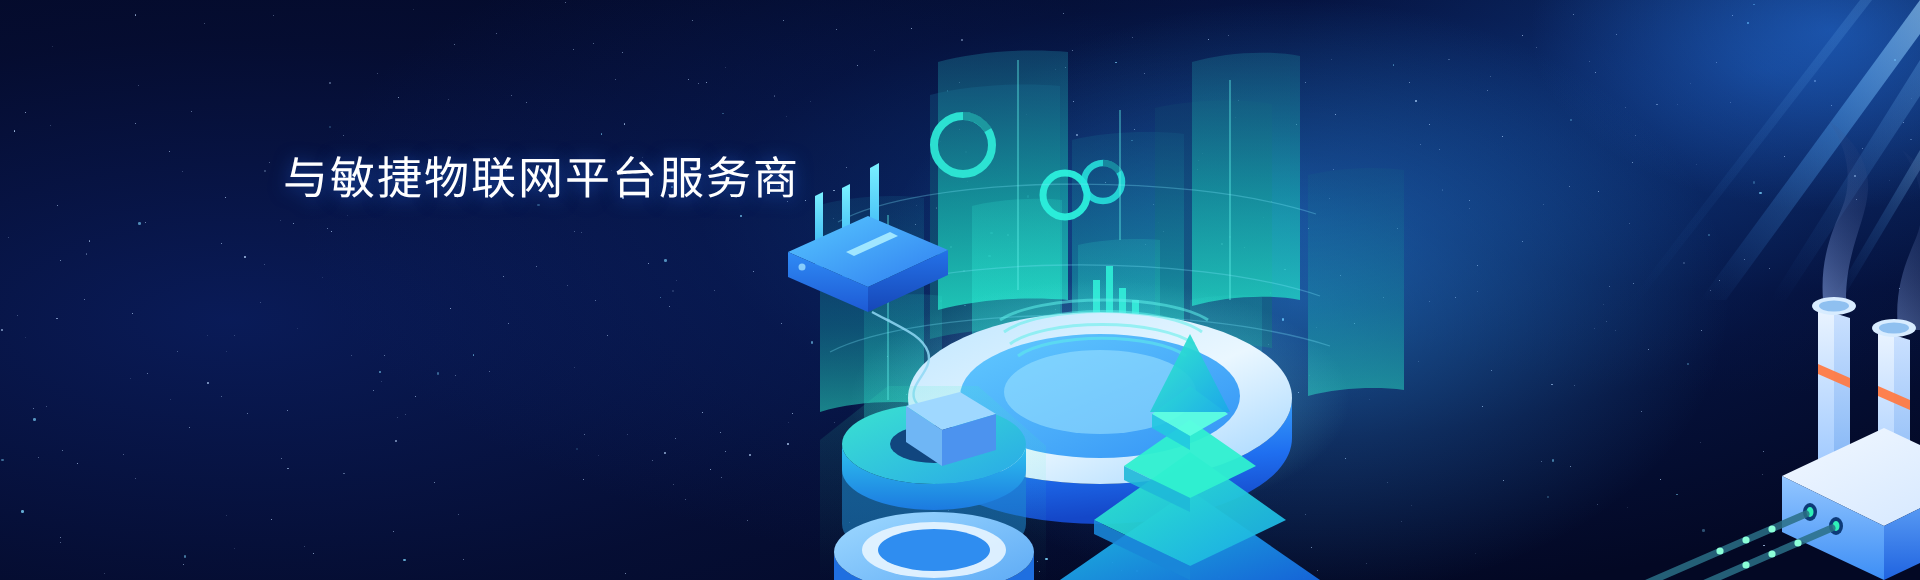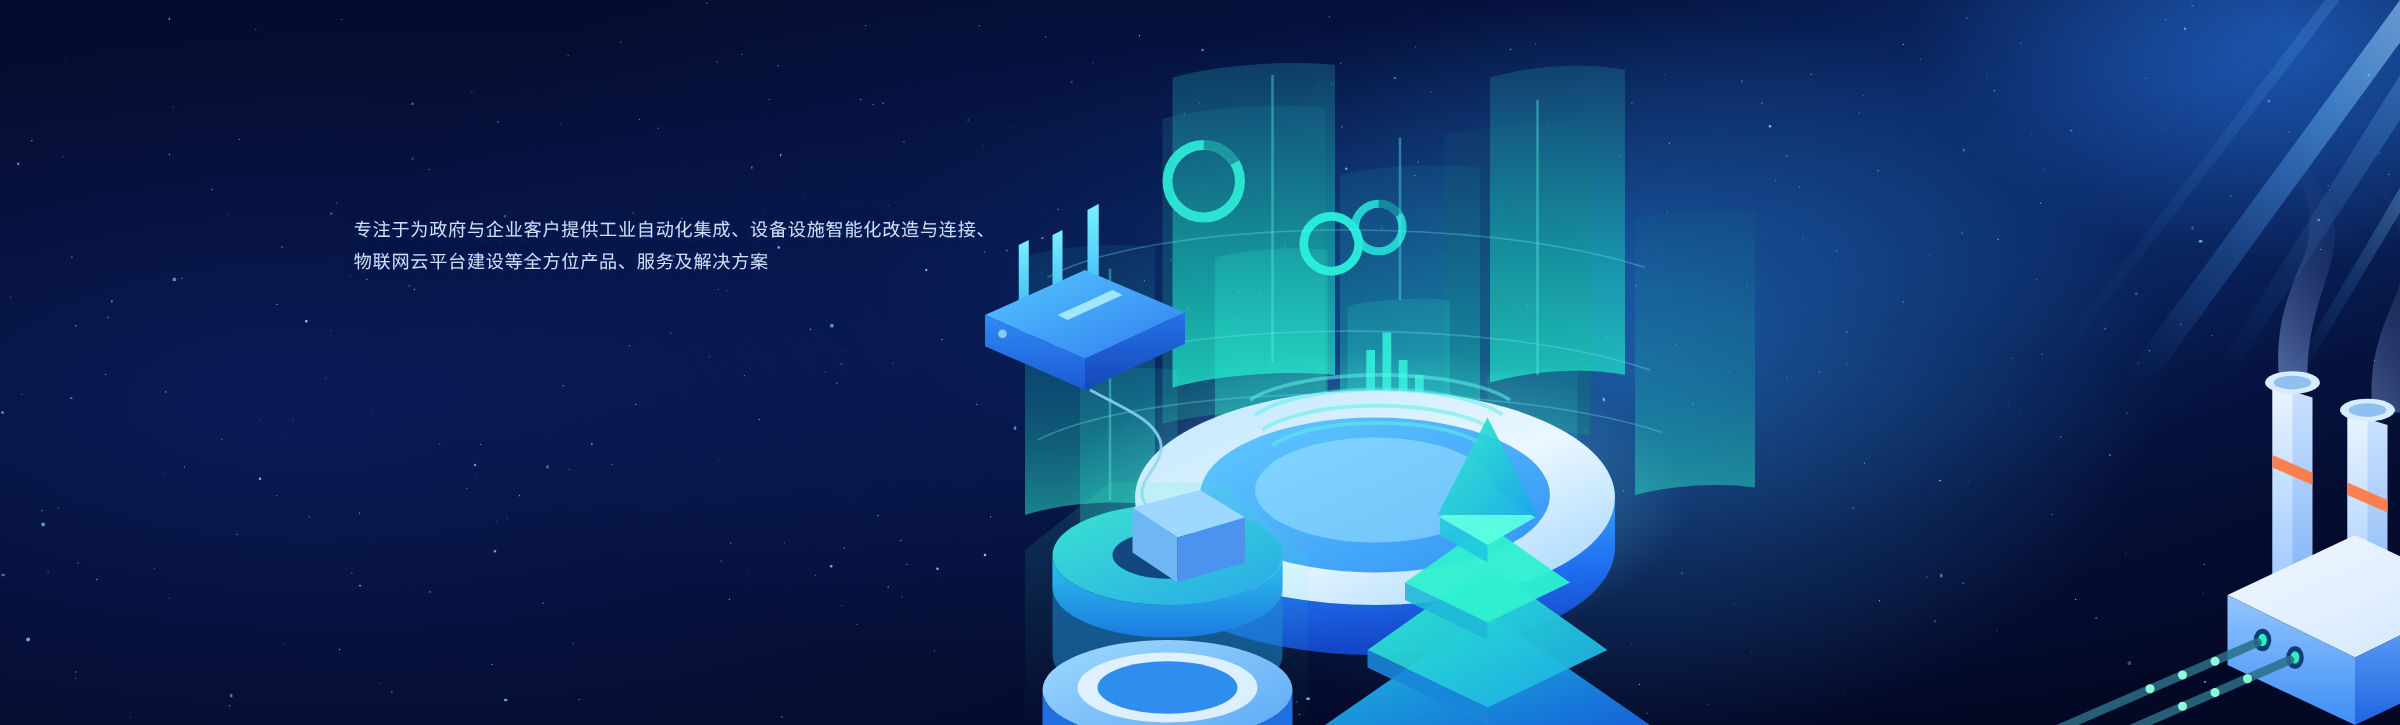--- a/index.html
+++ b/index.html
@@ -498,25 +498,22 @@
     </defs>
     <rect x="260" y="0" width="500" height="300" fill="url(#glowTR)"></rect>
     <path d="M760,0 L540,300 L566,300 L760,34 Z" fill="url(#streakG)" opacity="0.65"></path>
     <path d="M760,60 L610,300 L626,300 L760,96 Z" fill="url(#streakG2)" opacity="0.5"></path>
     <path d="M700,0 L470,300 L480,300 L712,0 Z" fill="url(#streakG2)" opacity="0.35"></path>
     <path d="M760,150 L672,300 L682,300 L760,170 Z" fill="url(#streakG)" opacity="0.3"></path>
   </svg>
 
   <div class="copy">
     <h1 class="headline">
+      <span class="l2">与敏捷物联网平台服务商</span>
     </h1>
-    <p class="subcopy">
-      <span>专注于为政府与企业客户提供工业自动化集成、设备设施智能化改造与连接、</span>
-      <span>物联网云平台建设等全方位产品、服务及解决方案</span>
-    </p>
   </div>
 
   <div class="art">
     <svg viewBox="0 0 1160 580" preserveAspectRatio="none">
       <defs>
         <linearGradient id="towerTeal" x1="0" y1="0" x2="0" y2="1">
           <stop offset="0%" stop-color="#1a6f8f" stop-opacity="0.55"></stop>
           <stop offset="55%" stop-color="#18c2b4" stop-opacity="0.72"></stop>
           <stop offset="100%" stop-color="#24f0cf" stop-opacity="0.92"></stop>
         </linearGradient>

